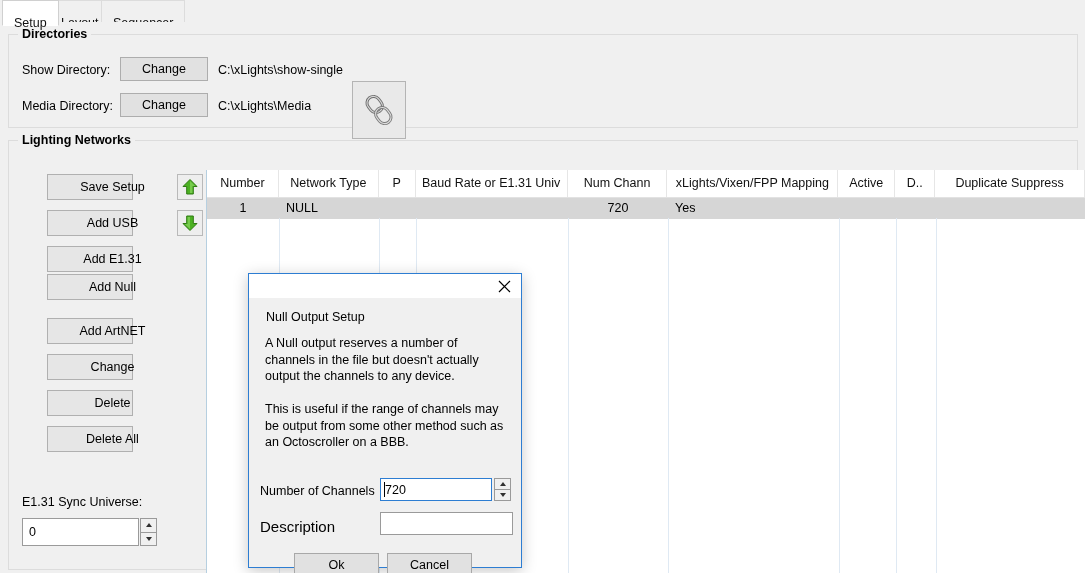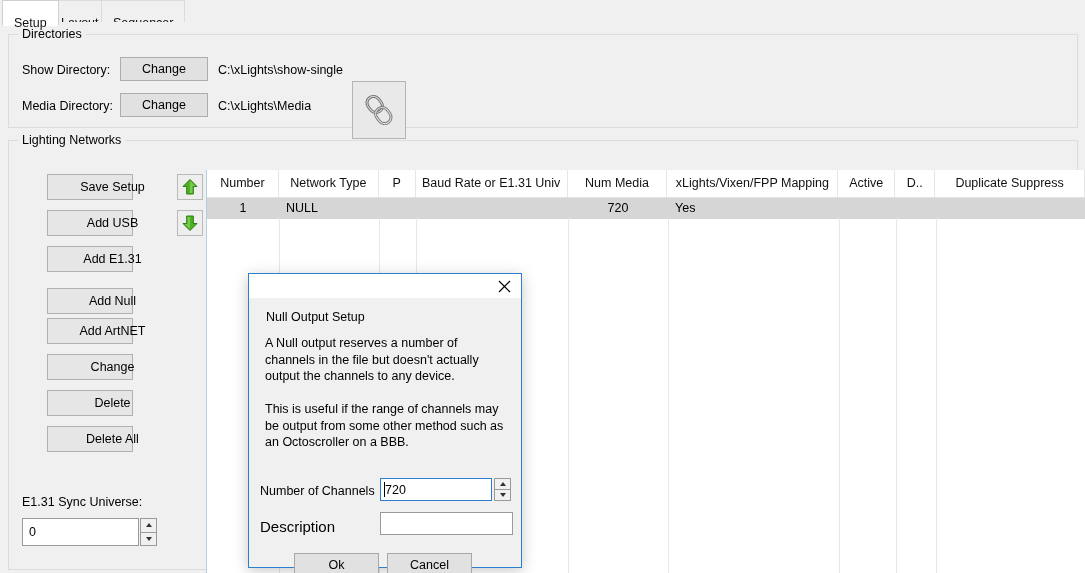--- a/index.html
+++ b/index.html
@@ -66,20 +66,21 @@
   }
   .group-title {
     position: absolute;
     top: -8px;
     left: 9px;
     background: #f0f0f0;
     padding: 0 4px;
     font-size: 12.5px;
     color: #000;
     white-space: nowrap;
+    font-weight: bold;
   }
 
   #grp-directories {
     left: 8px; top: 12px;
     width: 1070px; height: 94px;
   }
   #grp-networks {
     left: 8px; top: 118px;
     width: 1070px; height: 430px;
   }
@@ -433,21 +434,21 @@
 
   <div class="side-btn" style="top:152px;">
     <span>Save Setup</span>
   </div>
   <div class="side-btn" style="top:188px;">
     <span>Add USB</span>
   </div>
   <div class="side-btn" style="top:224px;">
     <span>Add E1.31</span>
   </div>
-  <div class="side-btn" style="top:266px;">
+  <div class="side-btn" style="top:252px;">
     <span>Add Null</span>
   </div>
   <div class="side-btn" style="top:296px;">
     <span>Add ArtNET</span>
   </div>
   <div class="side-btn" style="top:332px;">
     <span>Change</span>
   </div>
   <div class="side-btn" style="top:368px;">
     <span>Delete</span>
@@ -492,21 +493,21 @@
       <span class="vline" style="left:689px;"></span>
       <span class="vline" style="left:729px;"></span>
 
     </div>
 
     <div id="thead">
       <div class="th" style="width:72px;">Number</div>
       <div class="th" style="width:100px;">Network Type</div>
       <div class="th" style="width:37px;">P</div>
       <div class="th" style="width:152px;">Baud Rate or E1.31 Univ</div>
-      <div class="th" style="width:100px;">Num Media</div>
+      <div class="th" style="width:100px;">Num Chann</div>
       <div class="th" style="width:171px;">xLights/Vixen/FPP Mapping</div>
       <div class="th" style="width:57px;">Active</div>
       <div class="th" style="width:40px;">D..</div>
       <div class="th" style="width:150px;">Duplicate Suppress</div>
     </div>
 
     <div class="row">
       <div class="td num" style="width:72px;">1</div>
       <div class="td" style="width:100px;">NULL</div>
       <div class="td" style="width:37px;"></div>

